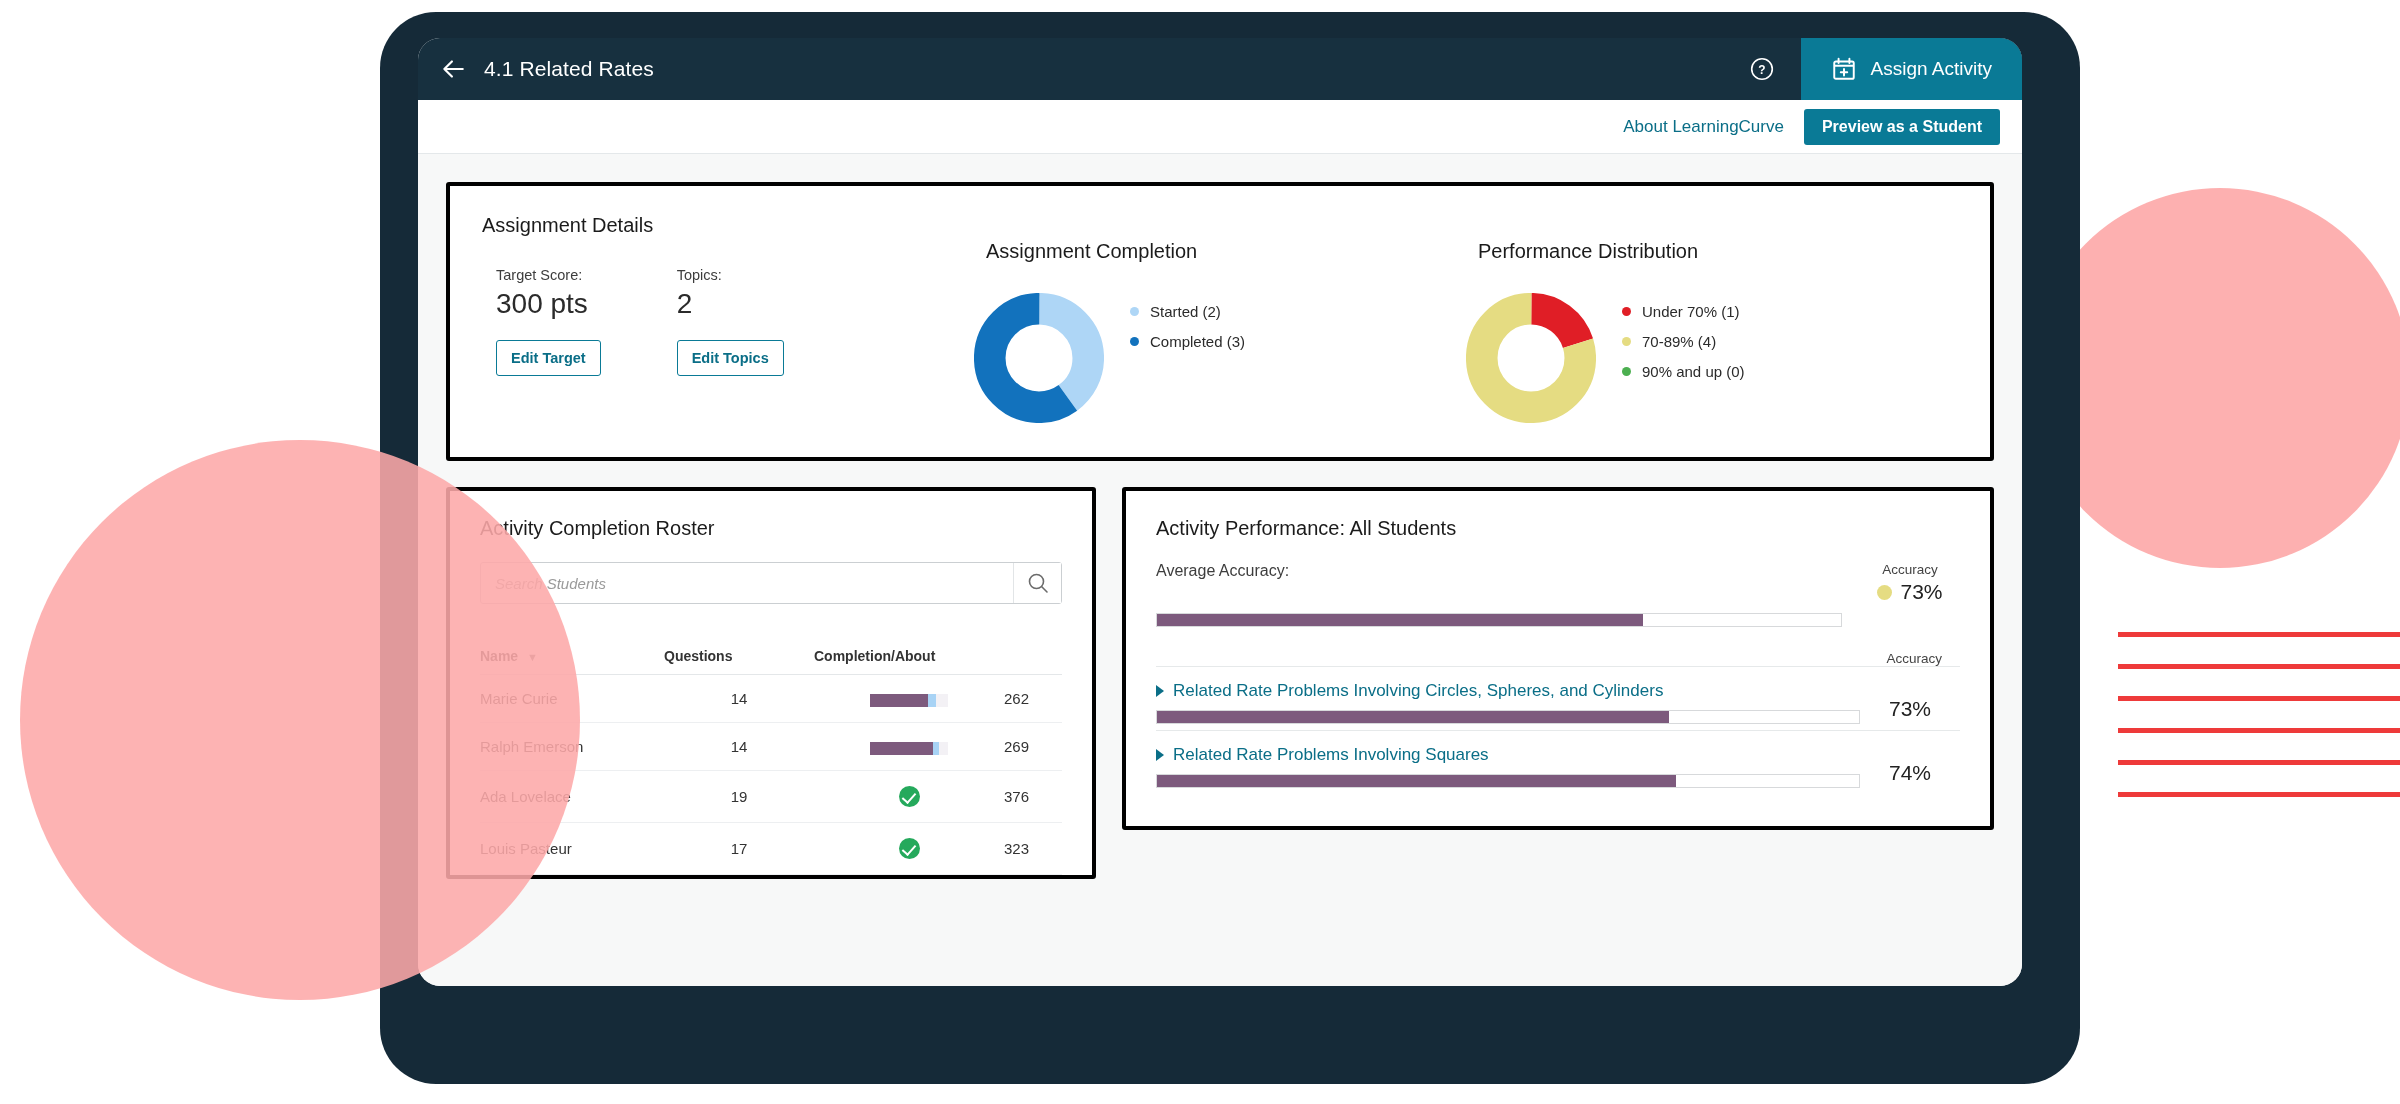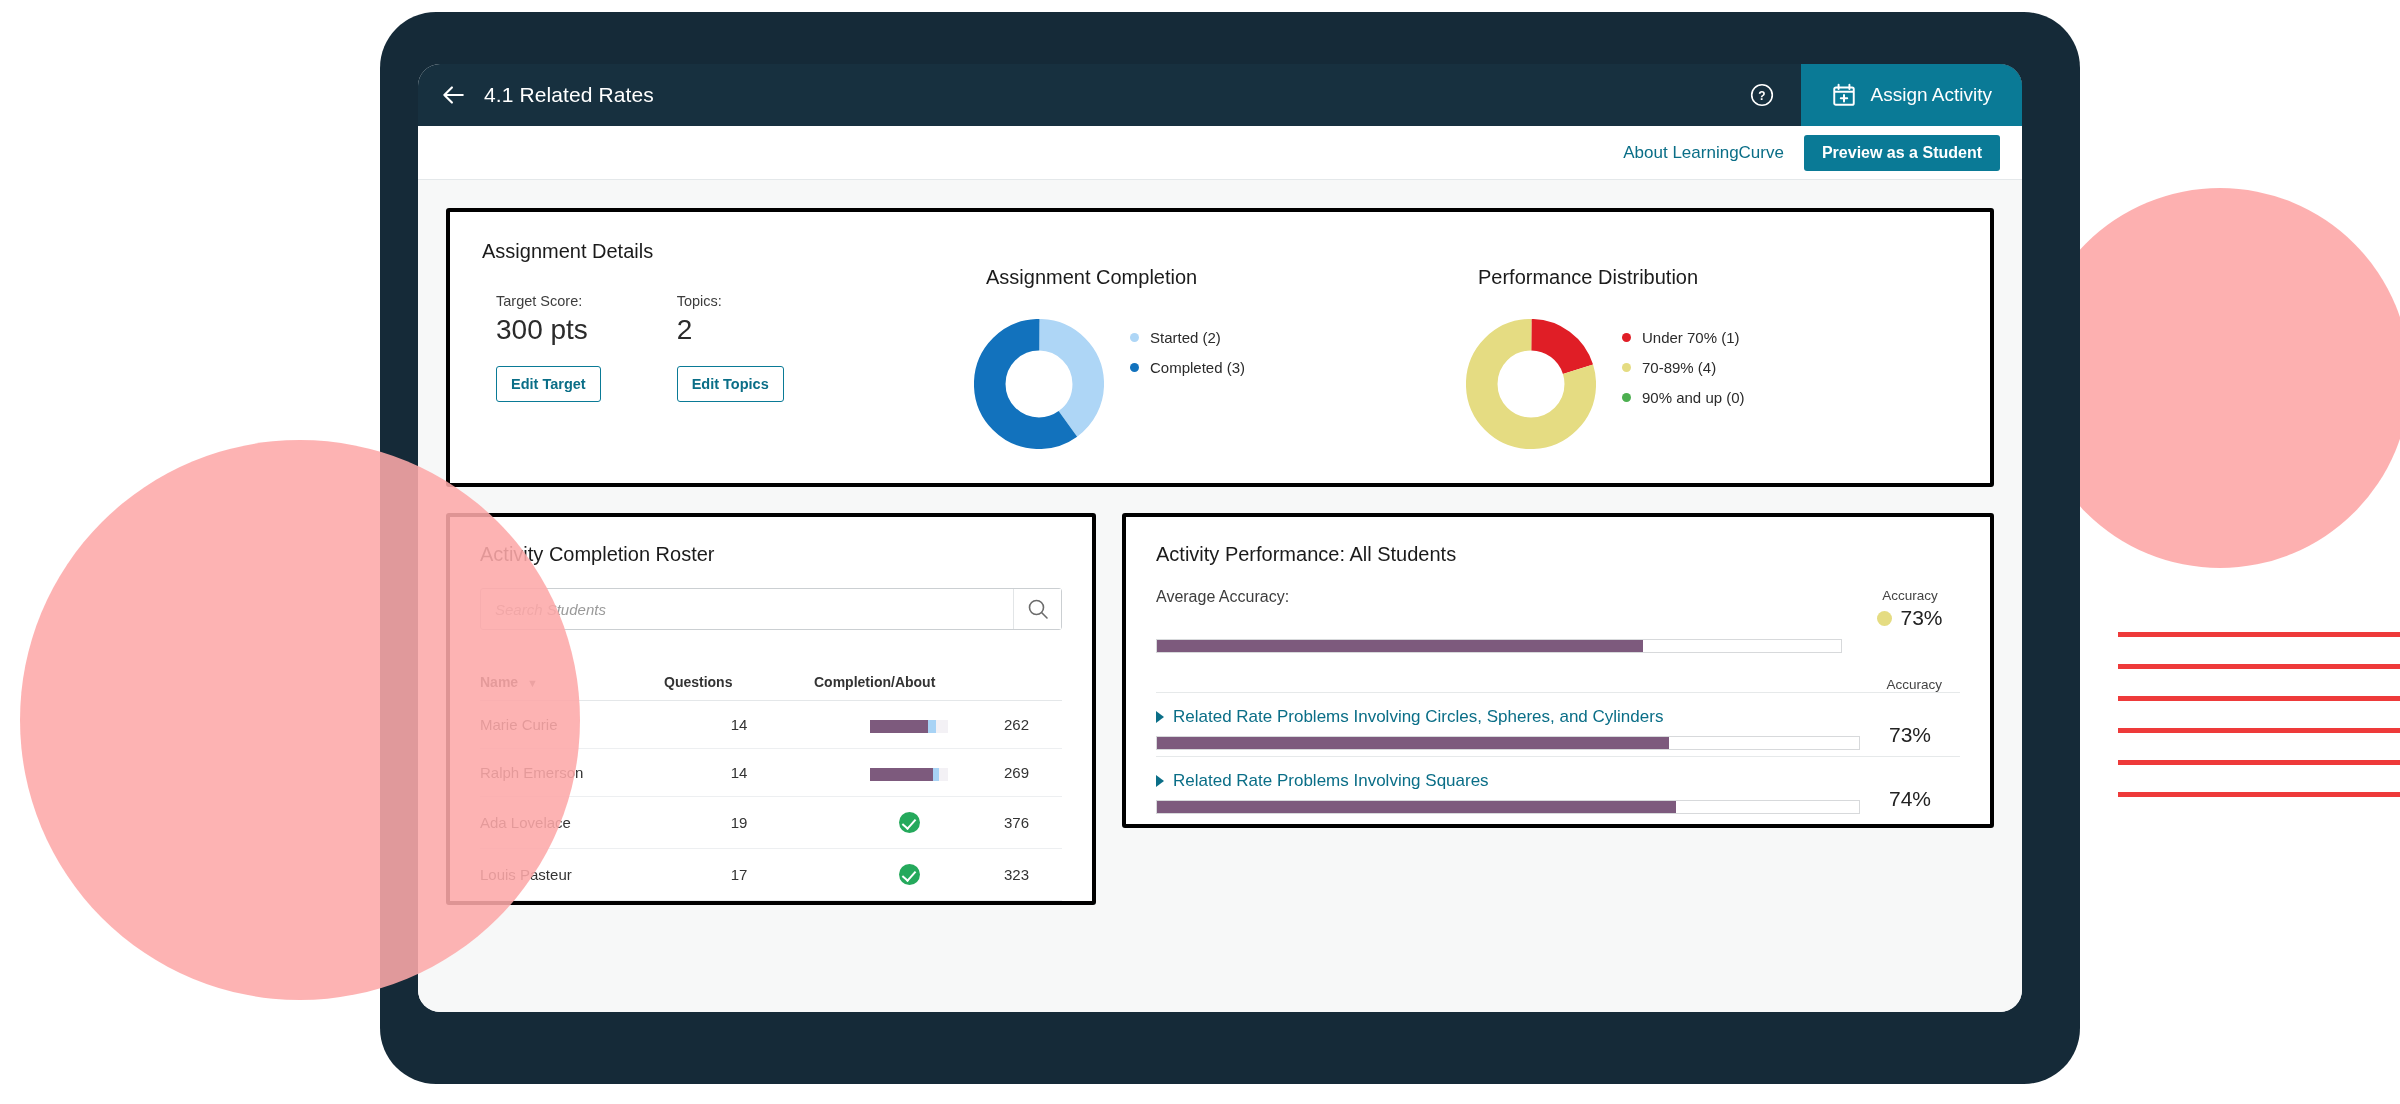--- a/index.html
+++ b/index.html
@@ -36,21 +36,21 @@
   #tablet {
     position: absolute;
     left: 380px; top: 12px;
     width: 1700px; height: 1072px;
     background: #152A38;
     border-radius: 56px;
     z-index: 7;
   }
   #screen {
     position: absolute;
-    left: 418px; top: 64px;
+    left: 418px; top: 38px;
     width: 1604px; height: 948px;
     background: #ffffff;
     border-radius: 22px;
     overflow: hidden;
     z-index: 8;
   }
 
   
   .app-header {
     height: 62px;
@@ -137,21 +137,21 @@
   .legend-item {
     display: flex; align-items: center; gap: 11px;
     margin-bottom: 13px; font-size: 15px; color: #2B2B2B;
     white-space: nowrap;
   }
   .dot { width: 9px; height: 9px; border-radius: 50%; flex: none; }
 
   
   #bottom-row { display: flex; gap: 26px; }
   #roster-card { width: 650px; flex: none; padding: 26px 30px 0 30px; overflow: hidden; }
-  #perf-card   { flex: 1; padding: 26px 30px 4px 30px; align-self: flex-start; }
+  #perf-card   { flex: 1; padding: 26px 30px 32px 30px; align-self: flex-start; }
 
   .card-title {
     font-size: 20px; color: #1B1B1B; font-weight: normal;
     margin-bottom: 22px;
   }
 
   
   .search-box {
     display: flex; align-items: center;
     border: 1px solid #CBCFD2; border-radius: 3px;

